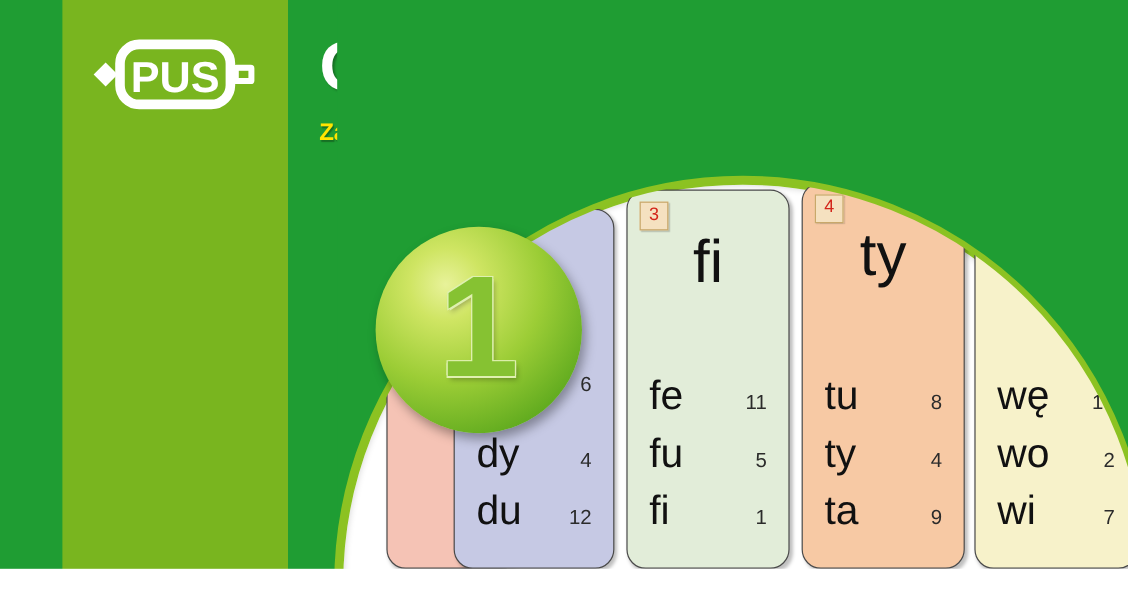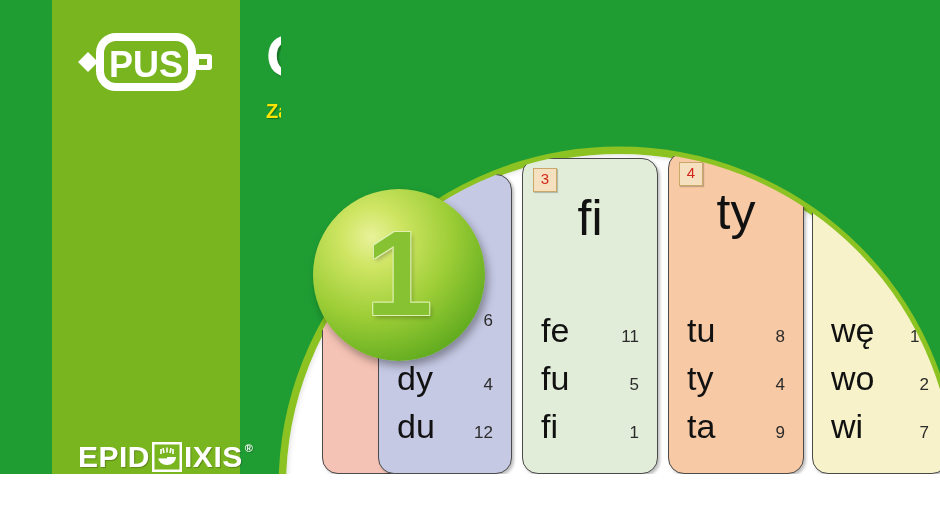--- a/index.html
+++ b/index.html
@@ -346,33 +346,14 @@
       <rect x="281" y="0" width="659" height="474" fill="#1f9d33" mask="url(#holeMask)"></rect>
       <circle cx="619" cy="487" r="338" fill="none" stroke="#8cc222" stroke-width="5"></circle>
     </svg>
     <div class="arc-bottom-white"></div>
   </div>
 
   <div class="ball">
     <div class="ball-num">1</div>
   </div>
 
-  <div class="epideixis">
-    <span>EPID</span>
-    <span class="epi-mark">
-      <svg width="30" height="30" viewBox="0 0 30 30">
-        <rect x="1" y="1" width="28" height="28" fill="none" stroke="#ffffff" stroke-width="3"></rect>
-        <g stroke="#ffffff" stroke-width="1.6">
-          <line x1="9" y1="12" x2="9" y2="7"></line>
-          <line x1="12" y1="11" x2="11" y2="6"></line>
-          <line x1="15" y1="10.5" x2="15" y2="5.5"></line>
-          <line x1="18" y1="11" x2="19" y2="6"></line>
-          <line x1="21" y1="12" x2="21" y2="7"></line>
-        </g>
-        <path d="M6 15 a9 8 0 0 0 18 0 Z" fill="#ffffff"></path>
-        <rect x="6" y="14" width="9" height="2.4" fill="#79b51f"></rect>
-      </svg>
-    </span>
-    <span>IXIS</span>
-    <span class="reg">®</span>
-  </div>
 
 </div>
 
 </body></html>

